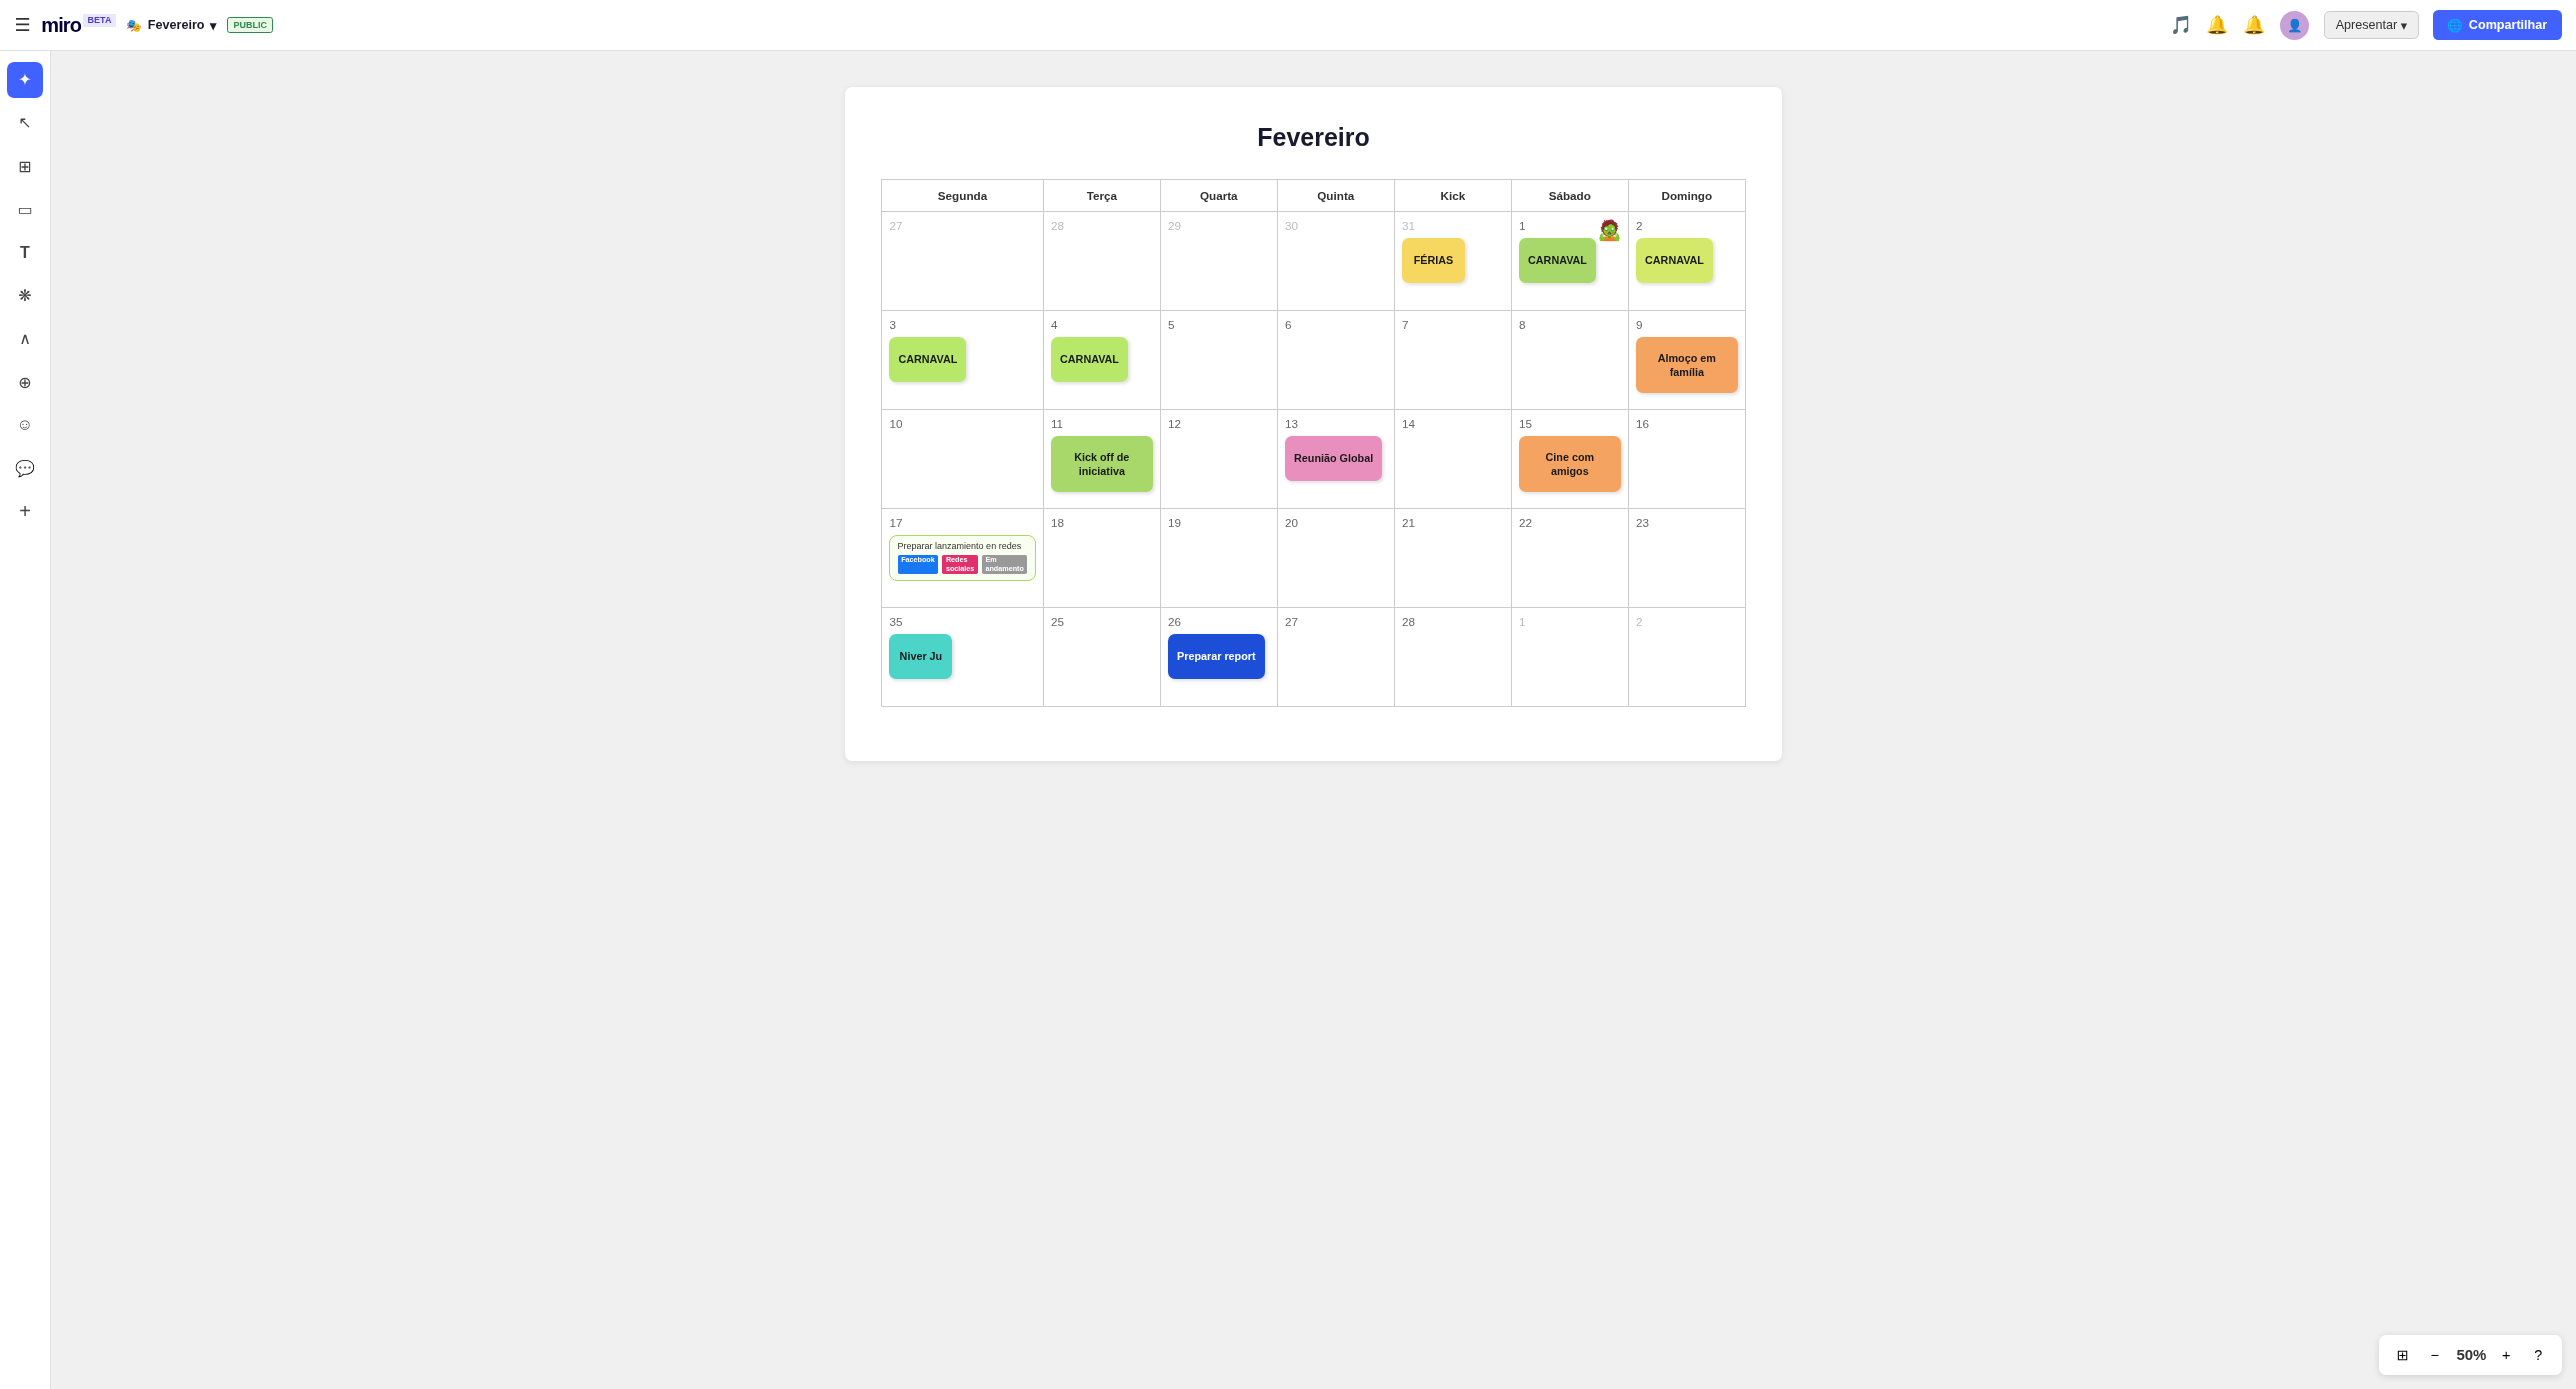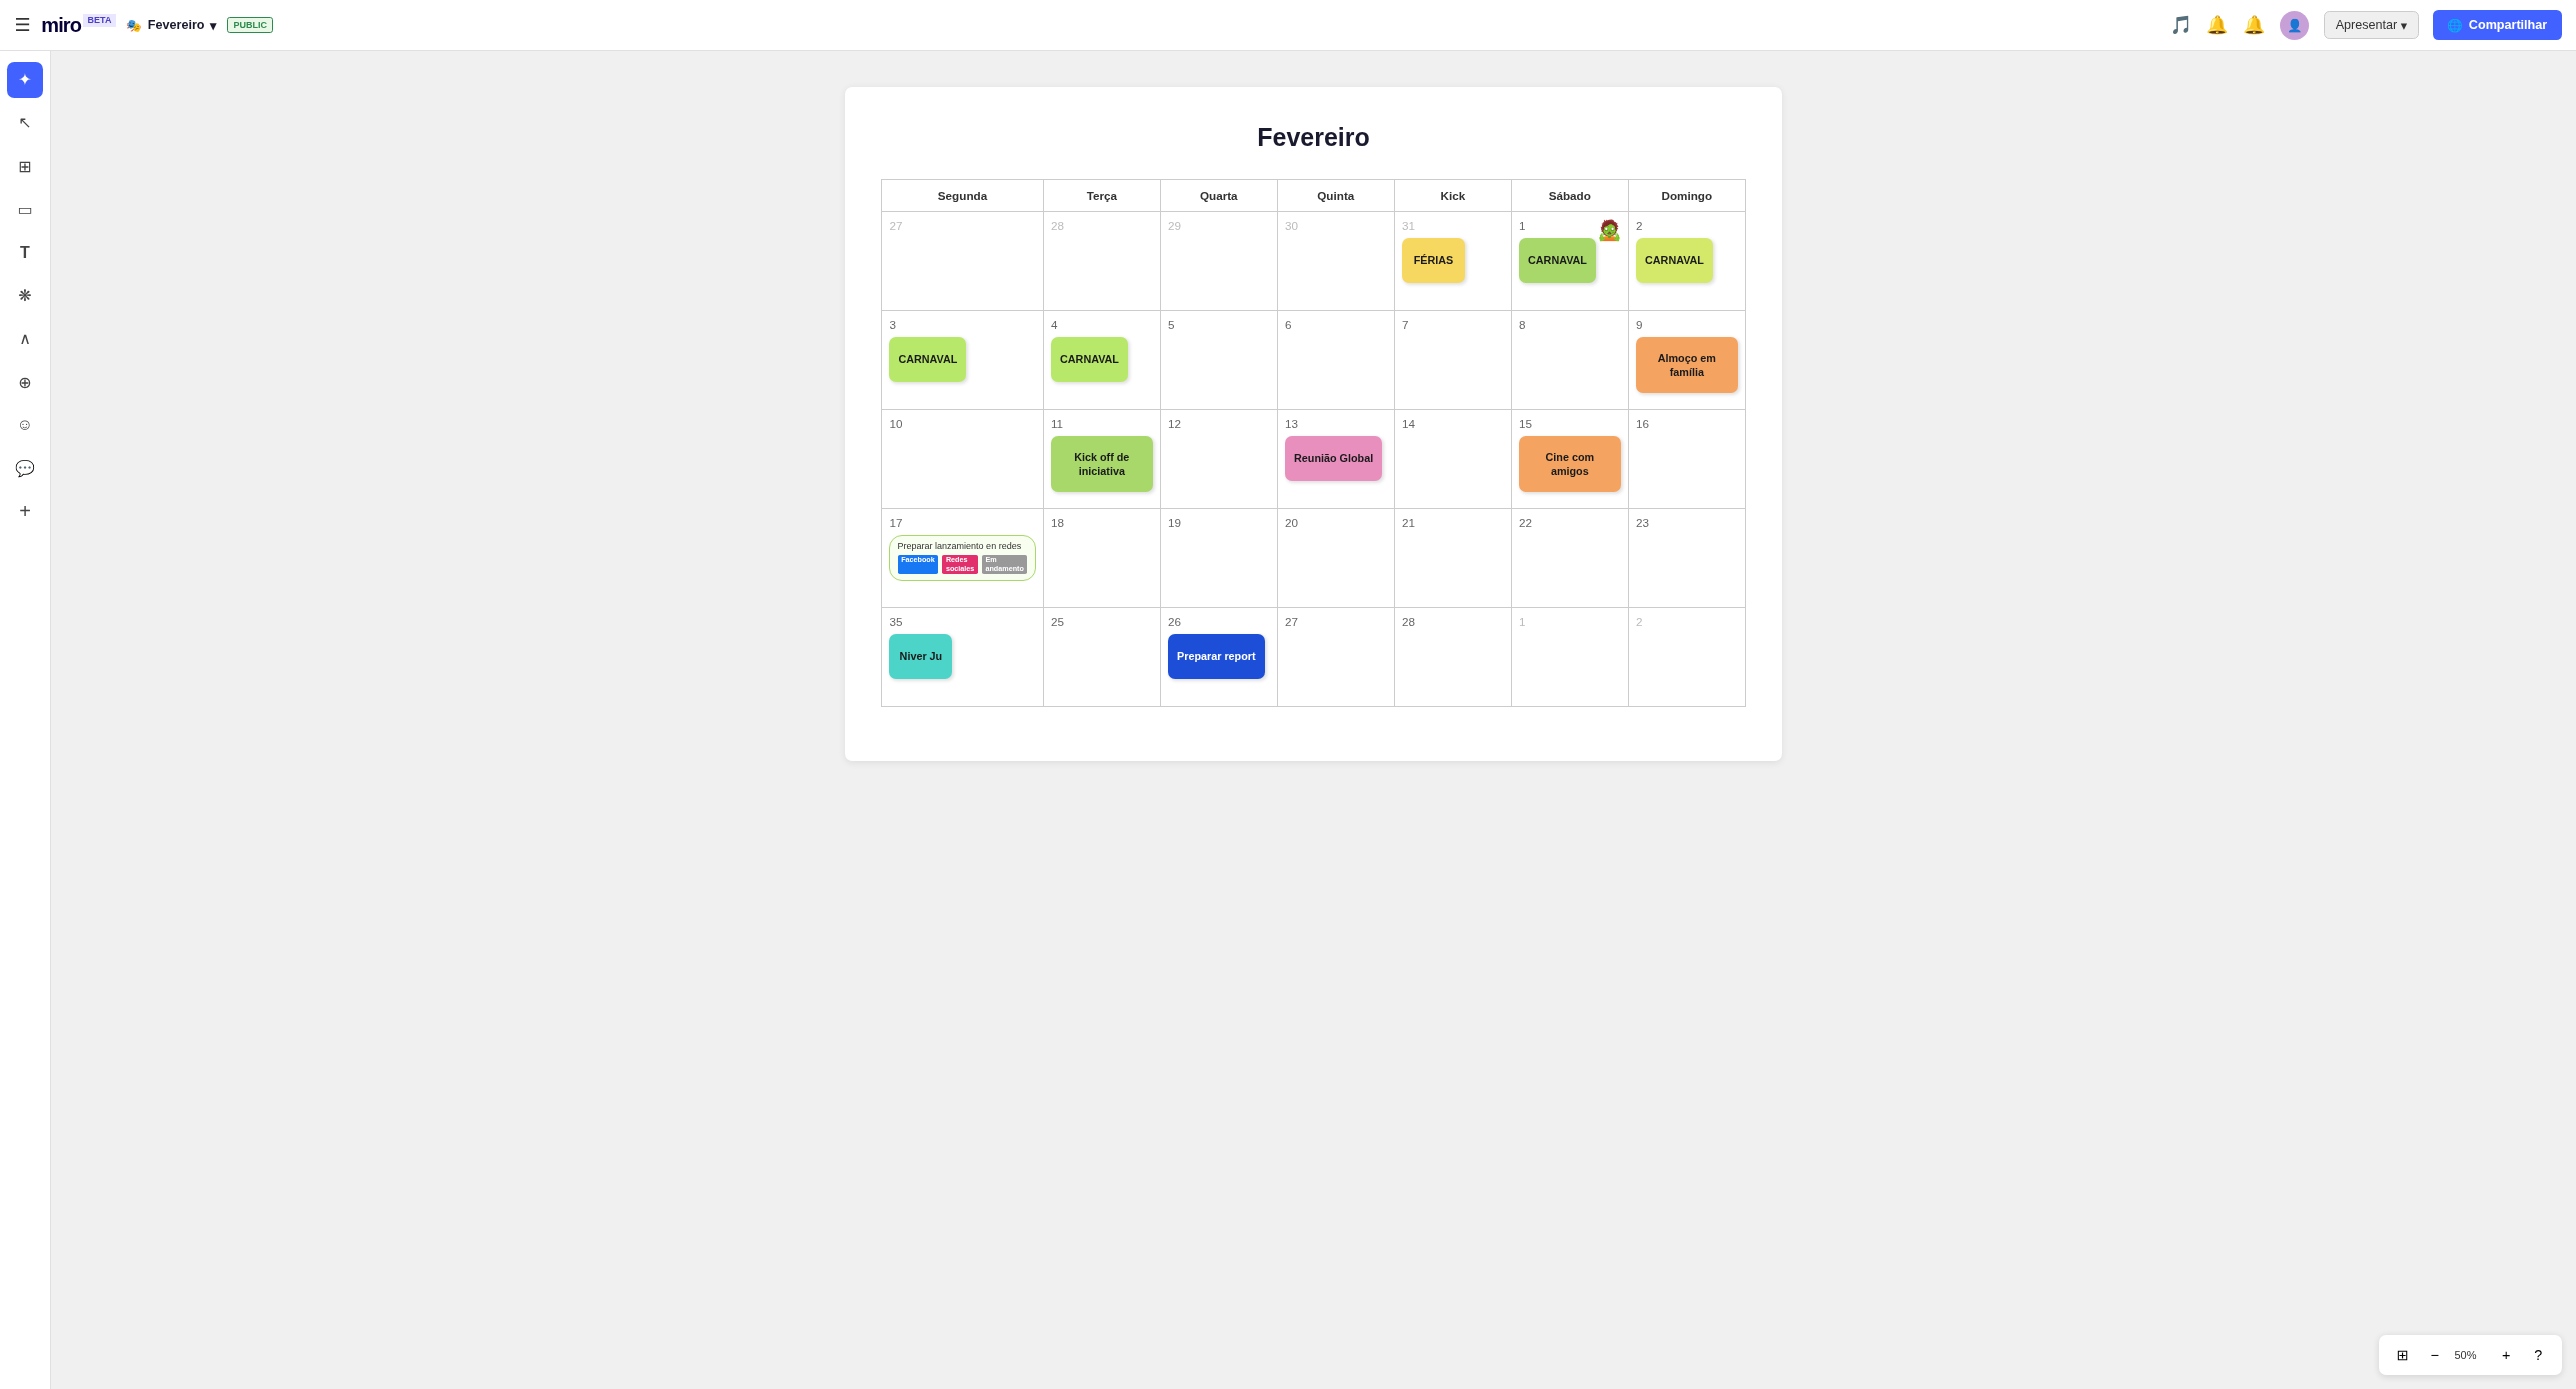--- a/index.html
+++ b/index.html
@@ -95,21 +95,21 @@
     .sticky-yellow-light { background: #d4e96a; color: #1a1a1a; }
     .sticky-green { background: #a8d86a; color: #1a1a1a; }
     .sticky-orange { background: #f4a460; color: #1a1a1a; }
     .sticky-pink { background: #e88fbe; color: #1a1a1a; }
     .sticky-teal { background: #4dd4c8; color: #1a1a1a; }
     .sticky-black { background: #1d4ed8; color: #fff; }
     .sticky-green2 { background: #b8e86a; color: #1a1a1a; }
 
     
     .card-item {
-      border: 1.8px solid #a8d86a; border-radius: 13px; background: #f9fff0;
+      border: 1.8px solid #a8d86a; border-radius: 8px; background: #f9fff0;
       padding: 5.4px 7.2px; font-size: 9px; color: #333;
     }
     .card-badges { display: flex; gap: 4px; margin-top: 3.6px; }
     .badge {
       font-size: 7.2px; border-radius: 1.8px; padding: 0.9px 3.6px; font-weight: 600; color: #fff;
     }
     .badge-fb { background: #1877f2; }
     .badge-insta { background: #e1306c; }
     .badge-status { background: #999; }
 
@@ -124,21 +124,21 @@
       position: fixed; bottom: 14.4px; right: 14.4px;
       display: flex; align-items: center; gap: 7.2px;
       background: #fff; border-radius: 7.2px; padding: 7.2px 10.8px;
       box-shadow: 0 1.8px 7.2px rgba(0,0,0,0.12); font-size: 11.7px; color: #333;
     }
     .bottom-btn {
       width: 25px; height: 25px; border-radius: 3.6px; border: none;
       background: transparent; cursor: pointer; font-size: 14.4px;
       display: flex; align-items: center; justify-content: center;
     }
-    .zoom-level { font-size: 11px; font-weight: 400; min-width: 32px; text-align: left; }
+    .zoom-level { font-size: 15px; font-weight: 700; min-width: 32px; text-align: right; }
 
     .hamburger { font-size: 18px; cursor: pointer; color: #333; }
   </style>
 </head>
 <body>
 
 <div class="topbar">
   <span class="hamburger">☰</span>
   <div class="topbar-logo">
     <span class="topbar-logo-text">miro</span>

